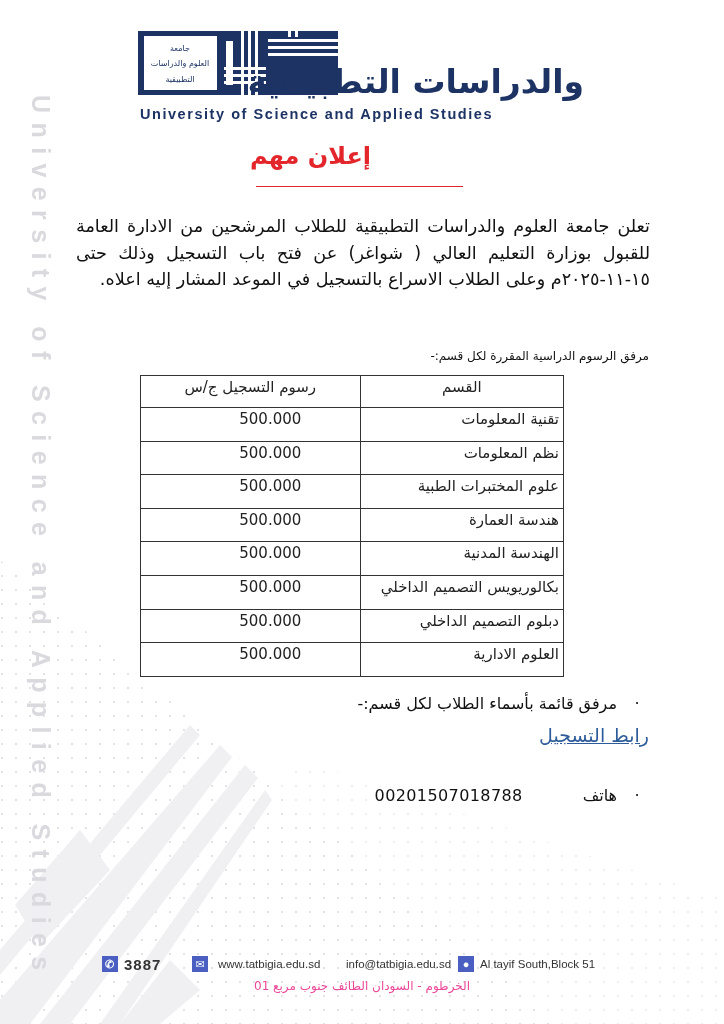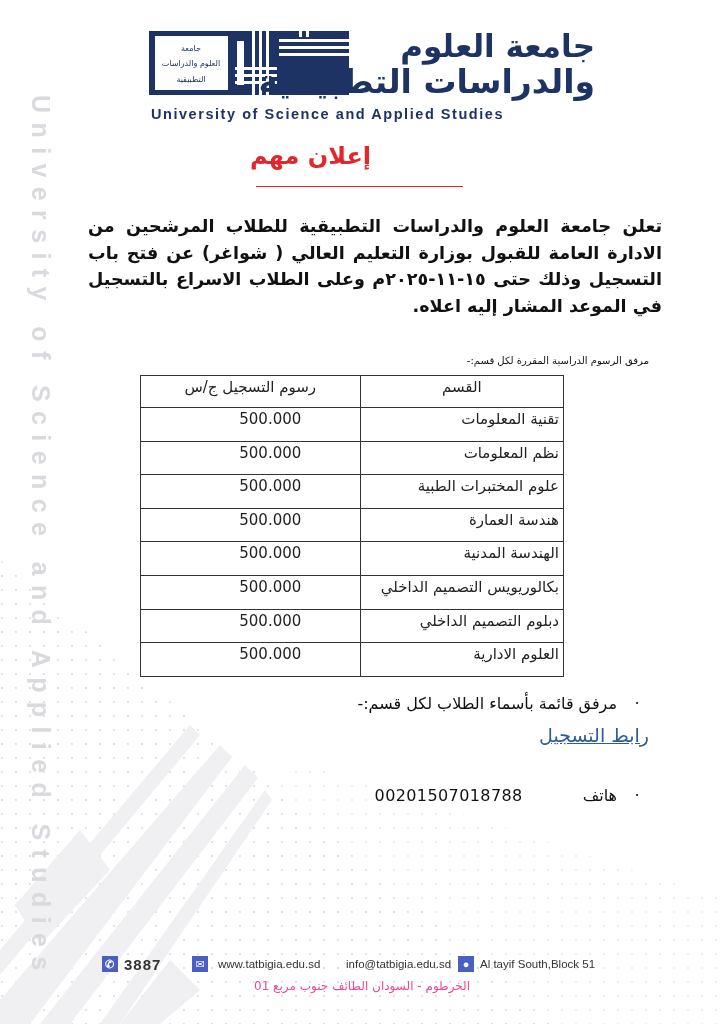--- a/index.html
+++ b/index.html
@@ -12,21 +12,21 @@
   
   .bg-pattern { position: absolute; left: 0; top: 0; width: 724px; height: 1024px; z-index: 0; }
   .watermark {
     position: absolute; left: 26px; top: 95px;
     writing-mode: vertical-rl;
     font-family: "Liberation Sans", sans-serif;
     font-weight: bold; font-size: 25px; letter-spacing: 9.4px;
     color: #d9d9de; z-index: 1; white-space: nowrap;
   }
   
-  .logo { position: absolute; left: 138px; top: 28px; width: 450px; height: 100px; z-index: 2; margin-left: 11px; }
+  .logo { position: absolute; left: 138px; top: 28px; width: 450px; height: 100px; z-index: 2; }
   .logo-mark { position: absolute; left: 0; top: 3px; width: 200px; height: 64px; }
   .logo-ar-top {
     position: absolute; right: 4px; top: 0px;
     font-family: "DejaVu Sans", sans-serif; font-weight: bold;
     font-size: 31px; color: #1c3364; direction: rtl; letter-spacing: 1px;
   }
   .logo-ar-bottom {
     position: absolute; right: 4px; top: 34px;
     font-family: "DejaVu Sans", sans-serif; font-weight: bold;
     font-size: 33px; color: #1c3364; direction: rtl;
@@ -39,25 +39,25 @@
   
   .title {
     position: absolute; left: 0; width: 621px; top: 142px; text-align: center;
     font-weight: bold; font-size: 24px; color: #e3262b; direction: rtl; z-index: 2;
   }
   .title-rule { position: absolute; left: 256px; top: 186px; width: 207px; height: 1px; background: #e3262b; z-index: 2; }
   
   .intro {
     position: absolute; left: 76px; width: 574px; top: 213px;
     direction: rtl; text-align: justify; text-align-last: right;
-    font-weight: bold; font-size: 17.6px; line-height: 26.5px; color: #111; z-index: 2; margin-left: 12px;
+    font-weight: normal; font-size: 17.6px; line-height: 26.5px; color: #111; z-index: 2;
   }
   .fees-caption {
     position: absolute; right: 75px; top: 349px; direction: rtl;
-    font-size: 10px; color: #111; z-index: 2; margin-top: 6px;
+    font-size: 12px; color: #111; z-index: 2;
   }
   
   .fees-table {
     position: absolute; left: 140px; top: 375px; width: 424px;
     border-collapse: collapse; direction: rtl; z-index: 2; background: transparent;
   }
   .fees-table td, .fees-table th {
     border: 1.4px solid #333; height: 32.6px; padding: 0 4px;
     font-size: 15px; font-weight: normal; color: #222;
     vertical-align: top; line-height: 22px;
@@ -135,21 +135,20 @@
       <rect x="130" y="8" width="70" height="3"></rect>
       <rect x="130" y="15" width="70" height="3"></rect>
       <rect x="130" y="22" width="70" height="3"></rect>
       <rect x="86" y="36" width="42" height="3"></rect>
       <rect x="86" y="43" width="42" height="3"></rect>
       <rect x="86" y="50" width="42" height="3"></rect>
       <rect x="150" y="0" width="3" height="6"></rect>
       <rect x="157" y="0" width="3" height="6"></rect>
     </g>
   </svg>
-  <div class="logo-ar-top">جامعة العلوم</div>
   <div class="logo-ar-bottom">والدراسات التطبيقية</div>
   <div class="logo-en">University of Science and Applied Studies</div>
 </div>
 
 <div class="title">إعلان مهم</div>
 <div class="title-rule"></div>
 
 <div class="intro">تعلن جامعة العلوم والدراسات التطبيقية للطلاب المرشحين من الادارة العامة للقبول بوزارة التعليم العالي ( شواغر) عن فتح باب التسجيل وذلك حتى ١٥-١١-٢٠٢٥م وعلى الطلاب الاسراع بالتسجيل في الموعد المشار إليه اعلاه.</div>
 
 <div class="fees-caption">مرفق الرسوم الدراسية المقررة لكل قسم:-</div>

